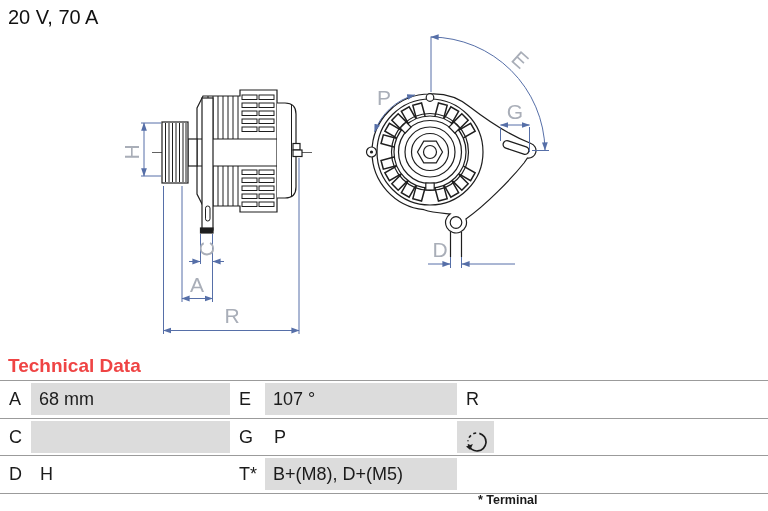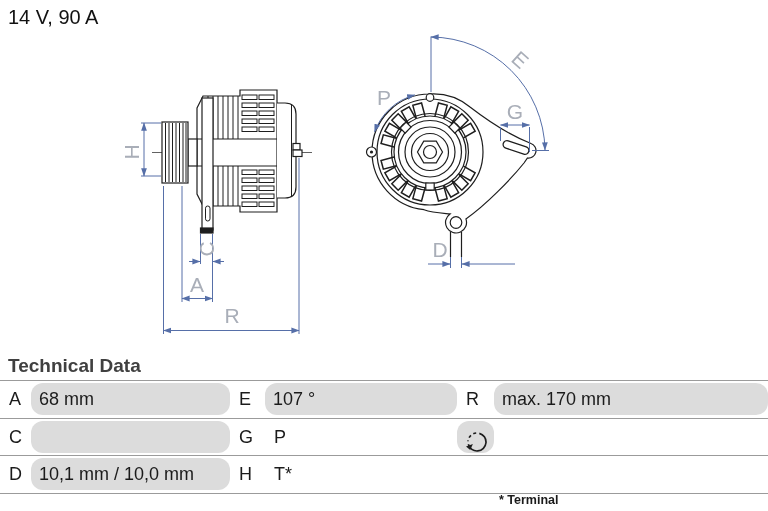--- a/index.html
+++ b/index.html
@@ -3,35 +3,35 @@
 <meta charset="utf-8">
 <style>
   html,body{margin:0;padding:0;}
   body{
     width:768px;height:511px;position:relative;background:#ffffff;
     font-family:"Liberation Sans","DejaVu Sans",sans-serif;color:#1b1b1b;
     overflow:hidden;
   }
   .rating{position:absolute;left:8px;top:6px;font-size:20px;color:#111;}
   #drawing{position:absolute;left:0;top:0;}
-  .tech-title{position:absolute;left:8px;top:355px;font-size:19px;font-weight:700;color:#404040;}
+  .tech-title{position:absolute;left:8px;top:355px;font-size:19px;font-weight:700;color:#ef4444;}
   .tbl{position:absolute;left:0;top:380px;width:768px;}
   .trow{border-top:1.4px solid #9b9b9b;padding:2px 0 2.5px 0;}
   .tbl-end{border-top:1.4px solid #9b9b9b;height:0;}
   .tgrid{display:grid;grid-template-columns:31px 199px 35px 192px 37px 274px;height:32px;line-height:32px;font-size:18px;}
   .kcell{background:#ffffff;padding-left:9px;}
-  .vcell{background:#dcdcdc;padding-left:8px;white-space:nowrap;overflow:hidden;border-radius:12px;}
+  .vcell{background:#dcdcdc;padding-left:8px;white-space:nowrap;overflow:hidden;}
   .vcell .picon{vertical-align:middle;margin-top:3px;}
-  .footnote{position:absolute;left:499px;top:493px;font-size:12.5px;font-weight:700;color:#1b1b1b;}
+  .footnote{position:absolute;left:478px;top:493px;font-size:12.5px;font-weight:700;color:#1b1b1b;}
   .dimtext{fill:#a9aeb8;font-size:21px;font-family:"Liberation Sans","DejaVu Sans",sans-serif;}
 </style>
 </head>
 <body>
 
-<div class="rating">14 V, 90 A</div>
+<div class="rating">20 V, 70 A</div>
 
 <svg id="drawing" width="768" height="352" viewBox="0 0 768 352">
   <defs>
     <marker id="arr" viewBox="0 0 10 10" refX="9" refY="5" markerWidth="8.5" markerHeight="8.5" orient="auto-start-reverse">
       <path d="M0,1.6 L9.6,5 L0,8.4 Z" fill="#566fa8"></path>
     </marker>
     <path id="slot" d="M425.5,116 V102.5 H434.5 V116" fill="none" stroke="#1e1e1e" stroke-width="1.5"></path>
     <rect id="tab" x="425.8" y="114" width="8.4" height="7" fill="#ffffff" stroke="#1e1e1e" stroke-width="1.2"></rect>
   </defs>
 
@@ -179,42 +179,41 @@
 <div class="tech-title">Technical Data</div>
 
 <div class="tbl">
   <div class="trow">
     <div class="tgrid">
       <div class="kcell">A</div>
       <div class="vcell">68 mm</div>
       <div class="kcell">E</div>
       <div class="vcell">107 °</div>
       <div class="kcell">R</div>
-      <div class="vcell">max. 170 mm</div>
     </div>
   </div>
   <div class="trow">
     <div class="tgrid">
       <div class="kcell">C</div>
       <div class="vcell"></div>
       <div class="kcell">G</div>
       <div class="kcell">P</div>
       <div class="vcell">
         <svg class="picon" width="24" height="26" viewBox="0 0 24 26">
           <path d="M14.33,7.31 A9,9 0 1 1 3.31,18.33" fill="none" stroke="#1c1c1c" stroke-width="1.7"></path>
           <path d="M11.2,7.0 A9,9 0 0 0 3.0,15.2" fill="none" stroke="#1c1c1c" stroke-width="1.7" stroke-dasharray="3 2.8"></path>
           <path d="M1.0,20.6 L7.9,18.0 L5.2,23.9 Z" fill="#1c1c1c"></path>
         </svg>
       </div>
     </div>
   </div>
   <div class="trow">
     <div class="tgrid">
       <div class="kcell">D</div>
-      <div class="vcell">10,1 mm / 10,0 mm</div>
       <div class="kcell">H</div>
       <div class="kcell">T*</div>
+      <div class="vcell">B+(M8), D+(M5)</div>
     </div>
   </div>
   <div class="tbl-end"></div>
 </div>
 
 <div class="footnote">* Terminal</div>
 
 </body></html>

